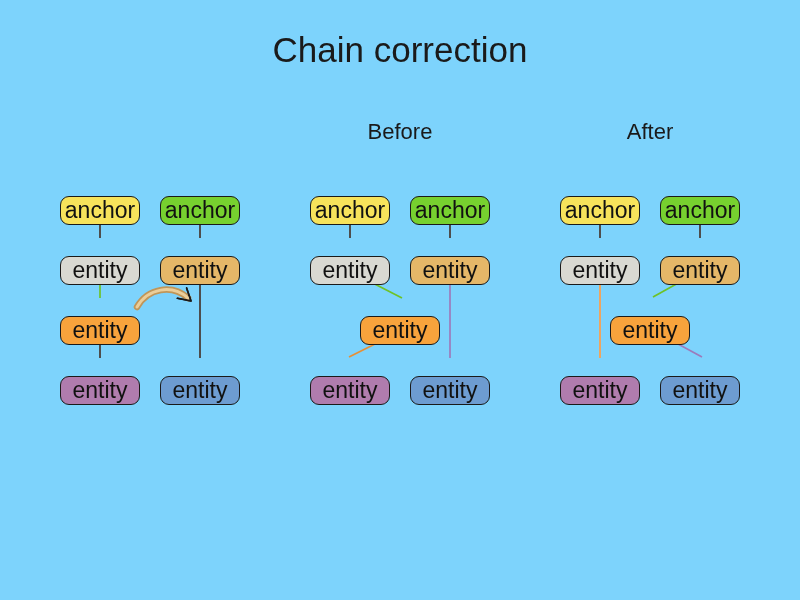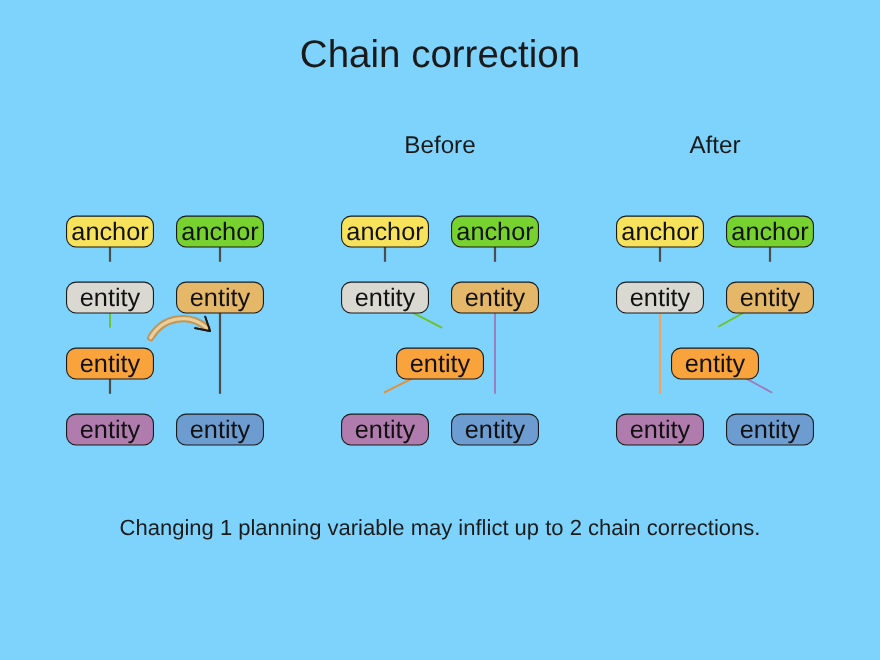--- a/index.html
+++ b/index.html
@@ -146,14 +146,13 @@
   <div class="node blue" style="left:410px;top:360px">entity</div>
 
   <div class="node yellow" style="left:560px;top:180px">anchor</div>
   <div class="node green" style="left:660px;top:180px">anchor</div>
   <div class="node gray" style="left:560px;top:240px">entity</div>
   <div class="node tan" style="left:660px;top:240px">entity</div>
   <div class="node orange" style="left:610px;top:300px">entity</div>
   <div class="node purple" style="left:560px;top:360px">entity</div>
   <div class="node blue" style="left:660px;top:360px">entity</div>
 
-  <div class="caption">Changing 1 planning variable may inflict up to 2 chain corrections.</div>
 </div>
 
 </body></html>

